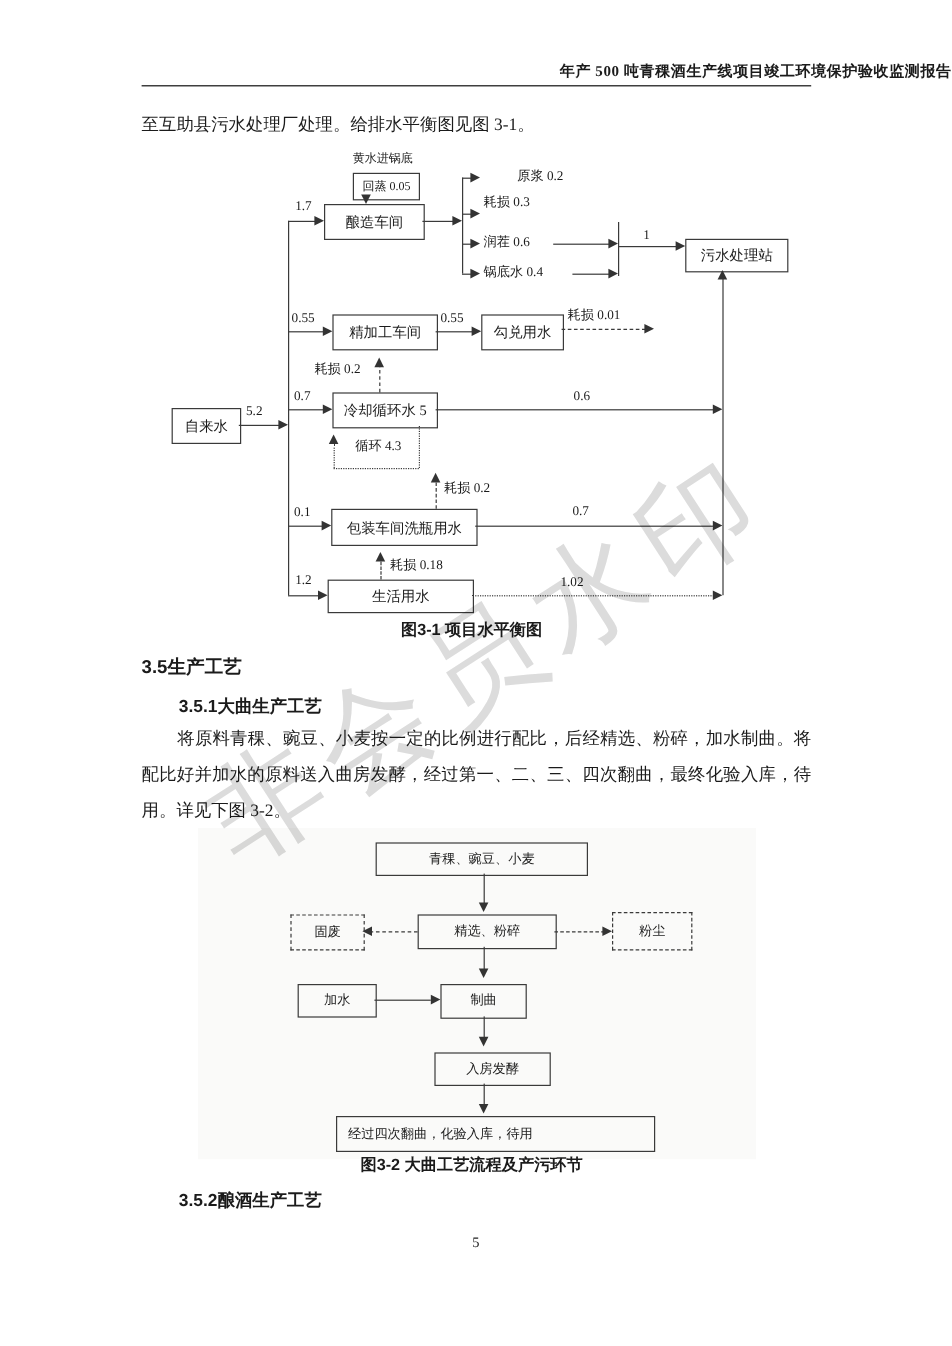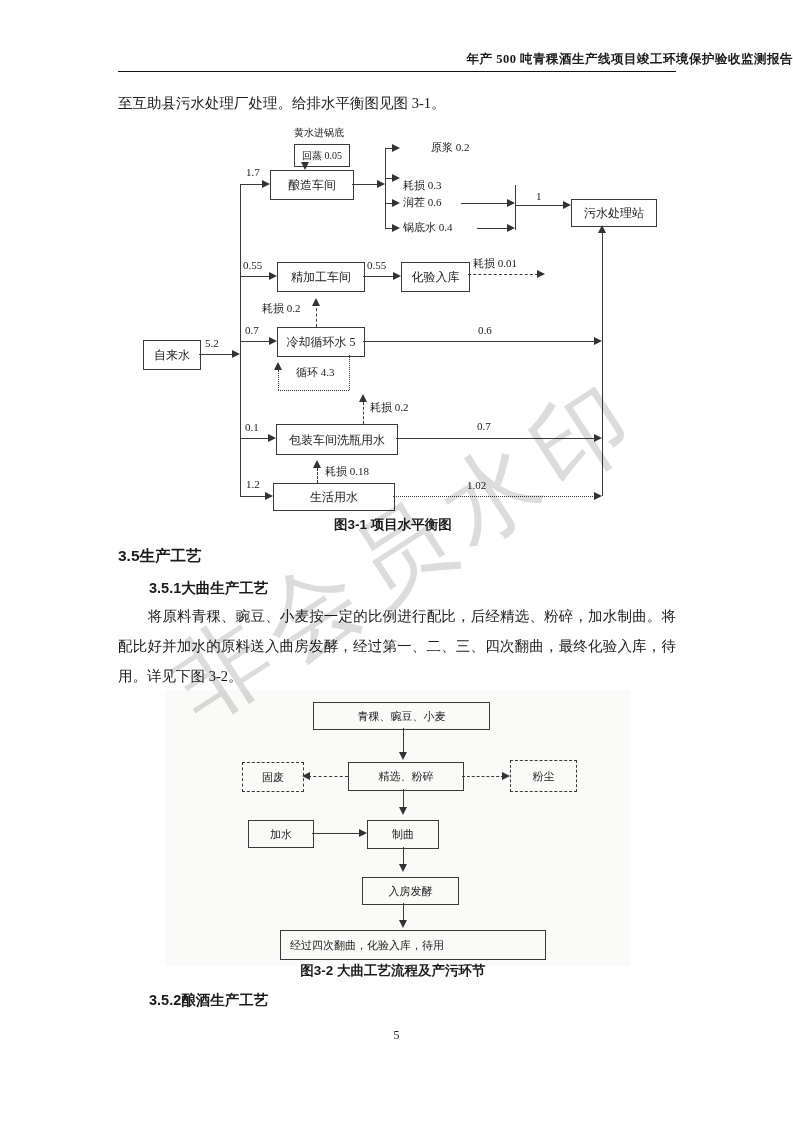--- a/index.html
+++ b/index.html
@@ -44,31 +44,31 @@
   <div class="hdline"></div>
 
   <div class="txt" style="left:118px;top:94px;">至互助县污水处理厂处理。给排水平衡图见图 3-1。</div>
 
   <div>
 
     <div class="bx" style="left:143px;top:340px;width:56px;height:28px;">自来水</div>
     <div class="bx" style="left:270px;top:170px;width:82px;height:28px;">酿造车间</div>
     <div class="bx" style="left:294px;top:144px;width:54px;height:21px;font-size:10px;">回蒸 0.05</div>
     <div class="bx" style="left:277px;top:262px;width:86px;height:28px;">精加工车间</div>
-    <div class="bx" style="left:401px;top:262px;width:67px;height:28px;">化验入库</div>
+    <div class="bx" style="left:401px;top:262px;width:67px;height:28px;">勾兑用水</div>
     <div class="bx" style="left:277px;top:327px;width:86px;height:28px;">冷却循环水 5</div>
     <div class="bx" style="left:276px;top:424px;width:120px;height:29px;">包装车间洗瓶用水</div>
     <div class="bx" style="left:273px;top:483px;width:120px;height:26px;">生活用水</div>
     <div class="bx" style="left:571px;top:199px;width:84px;height:26px;">污水处理站</div>
 
     <div class="lb" style="left:294px;top:128px;font-size:10px;">黄水进锅底</div>
     <div class="lb" style="left:205px;top:338px;">5.2</div>
     <div class="lb" style="left:246px;top:167px;">1.7</div>
     <div class="lb" style="left:403px;top:142px;margin-left:28px;">原浆 0.2</div>
-    <div class="lb" style="left:403px;top:180px;">耗损 0.3</div>
+    <div class="lb" style="left:403px;top:164px;">耗损 0.3</div>
     <div class="lb" style="left:403px;top:197px;">润茬 0.6</div>
     <div class="lb" style="left:403px;top:222px;">锅底水 0.4</div>
     <div class="lb" style="left:536px;top:191px;">1</div>
     <div class="lb" style="left:243px;top:260px;">0.55</div>
     <div class="lb" style="left:367px;top:260px;">0.55</div>
     <div class="lb" style="left:473px;top:258px;">耗损 0.01</div>
     <div class="lb" style="left:262px;top:303px;">耗损 0.2</div>
     <div class="lb" style="left:245px;top:325px;">0.7</div>
     <div class="lb" style="left:478px;top:325px;">0.6</div>
     <div class="lb" style="left:296px;top:367px;">循环 4.3</div>

